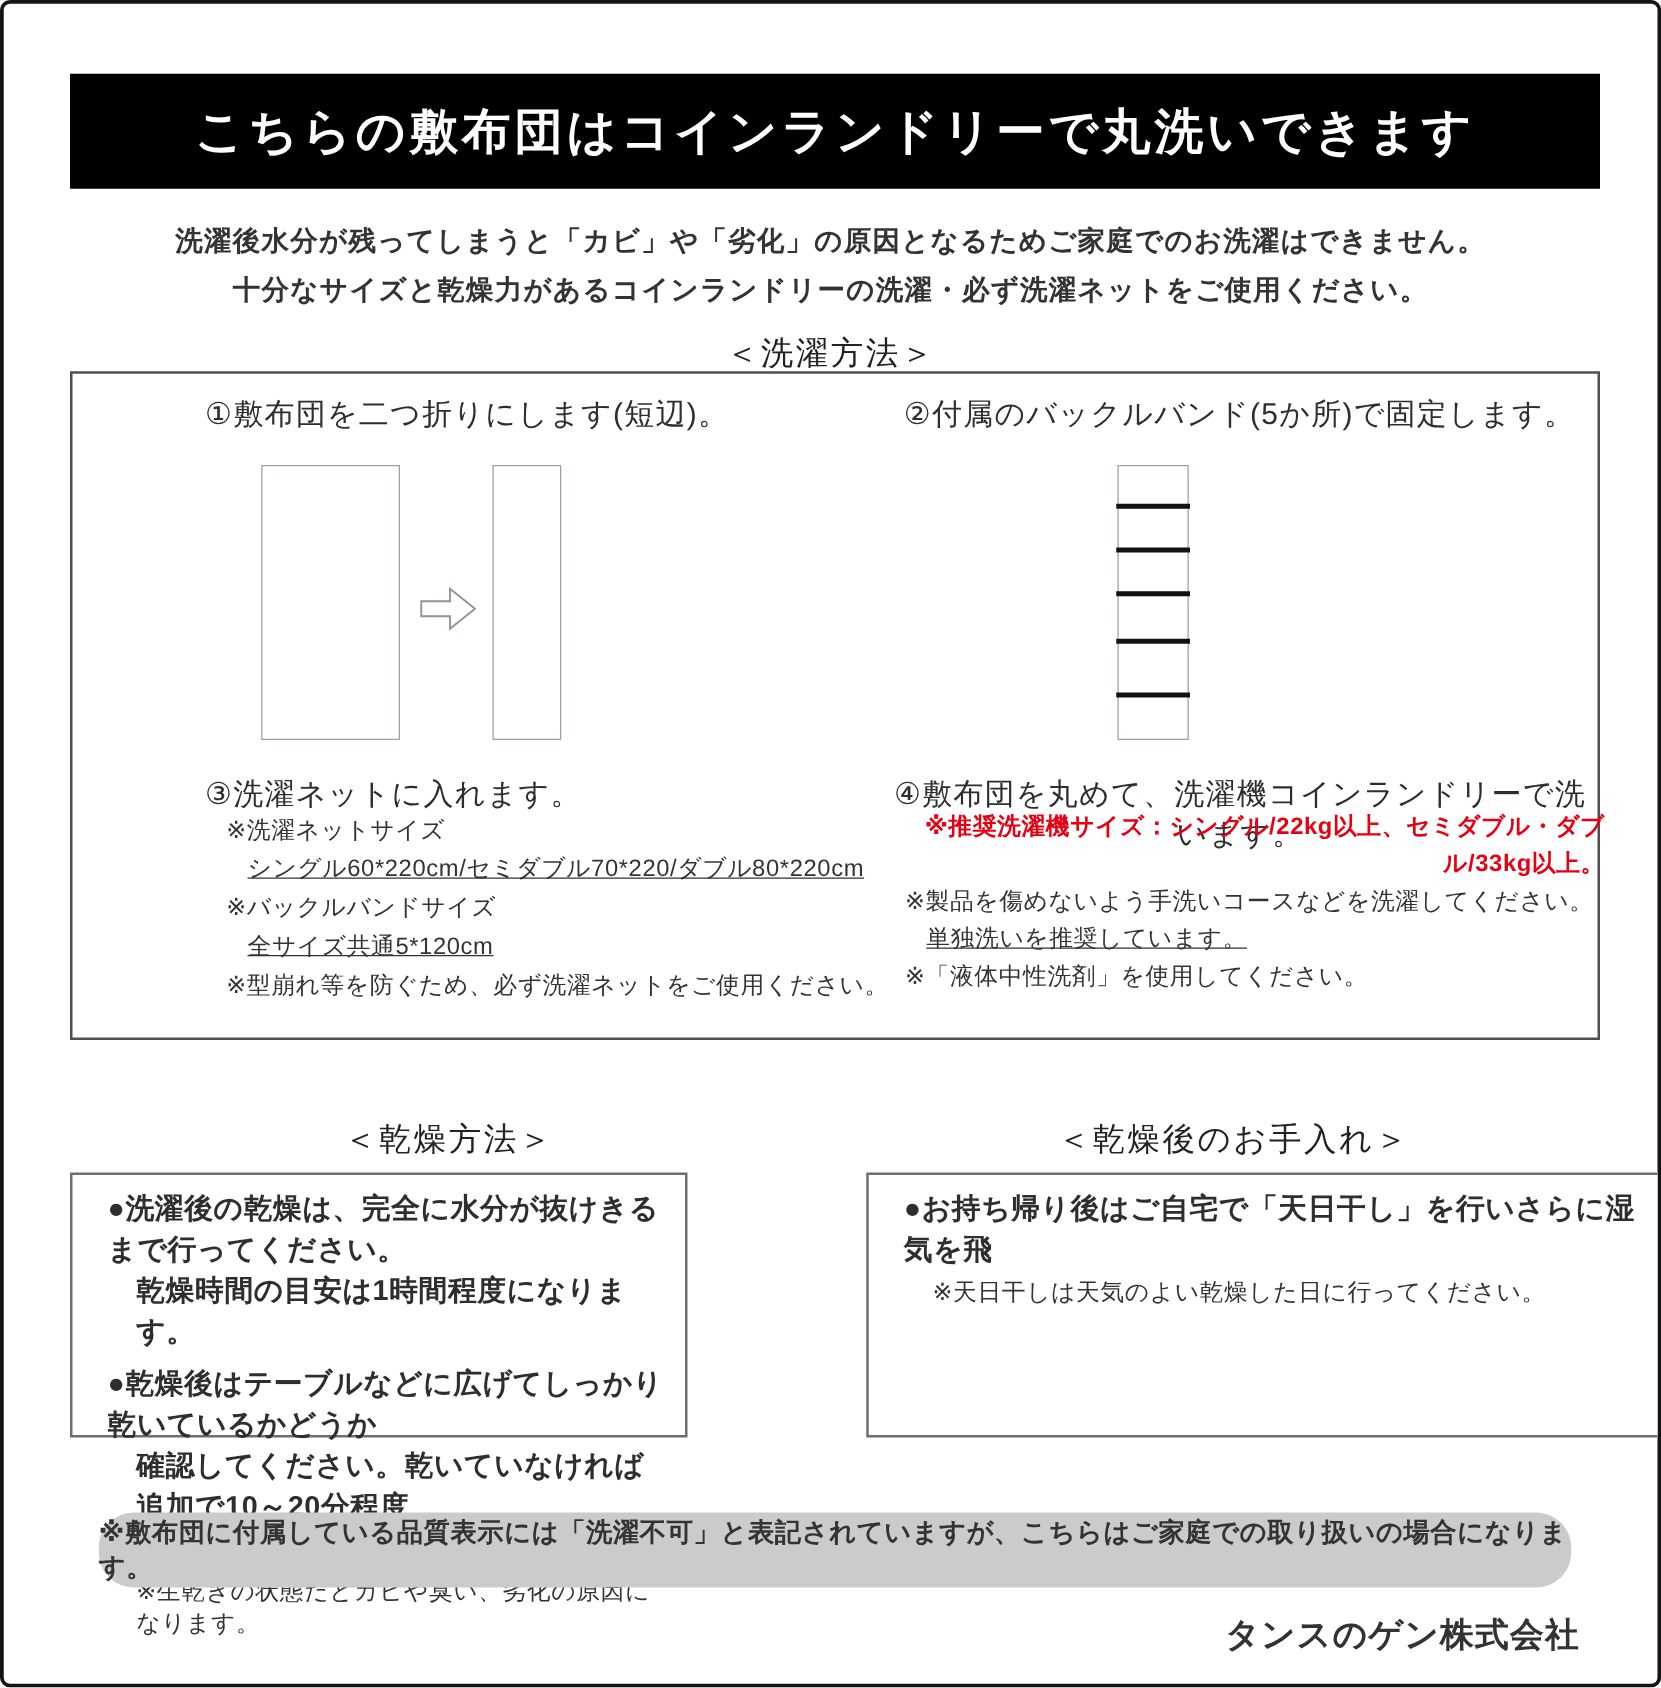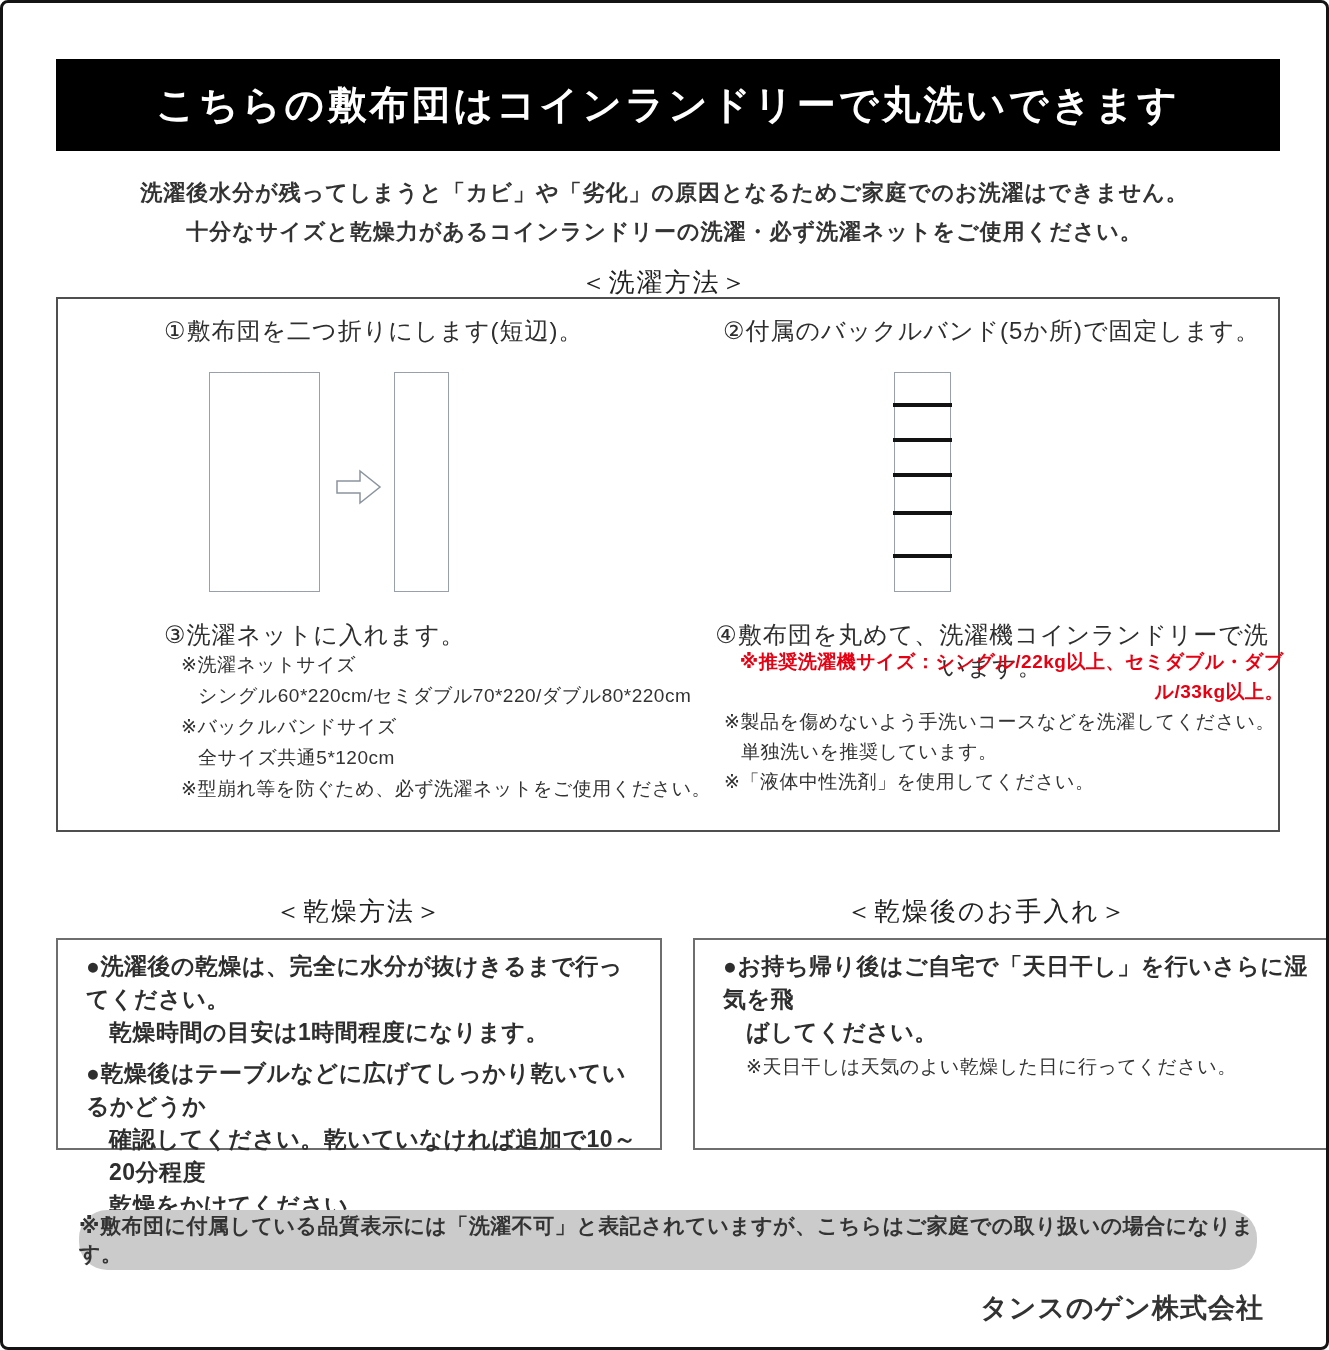--- a/index.html
+++ b/index.html
@@ -37,30 +37,30 @@
   .rect { position:absolute; border:1px solid #97a0ac; background:#fff; box-sizing:border-box; }
   #d1-rect1 { left:151px; top:73px; width:111px; height:220px; }
   #d1-rect2 { left:336px; top:73px; width:55px; height:220px; }
   #d2-rect  { left:836px; top:73px; width:57px; height:220px; }
   .arrow { position:absolute; left:278px; top:170px; }
   .band { position:absolute; left:-2px; right:-2px; height:4px; background:#121212; }
   
   .notes { position:absolute; font-size:19px; color:#333; line-height:31px; letter-spacing:0.5px; }
   #step3-notes { left:123px; top:350px; }
   #step4-notes { left:666px; top:348px; width:560px; line-height:30px; }
-  .note-indent { padding-left:17px; }
+  .note-indent { padding-left:17px;text-decoration:underline; }
   .warning { color:#e60012; font-weight:bold;text-align:right; }
   
   .dry-title-left  { position:absolute; top:891px; left:53px;  width:606px; text-align:center; }
   .dry-title-right { position:absolute; top:891px; left:690px; width:588px; text-align:center; }
   .dry-box {
     position:absolute; top:935px; height:212px; border:2px solid #6e6e6e;
     box-sizing:border-box; background:#fff;
   }
-  #drying-box { left:53px; width:606px; }
+  #drying-box { left:53px; width:494px; }
   #aftercare-box { left:690px; width:652px; }
   .dry-box .inner { padding:10px 14px 0 28px; }
   .bullet-line { font-size:23px; font-weight:bold; color:#2e2e2e; line-height:33px; letter-spacing:0.5px; }
   .cont { padding-left:23px; }
   .sub-note { font-size:19px; color:#333; padding-left:23px; letter-spacing:0.5px; }
   .gap-sm { height:8px; } .gap-xs { height:5px; }
   
   .pill {
     position:absolute; left:76px; top:1207px; width:1178px; height:60px;
     background:#cbcbcb; border-radius:28px; display:flex; align-items:center; justify-content:center;
@@ -135,21 +135,20 @@
       <div class="bullet-line cont">確認してください。乾いていなければ追加で10～20分程度</div>
       <div class="bullet-line cont">乾燥をかけてください。</div>
       <div class="gap-xs"></div>
       <div class="sub-note">※生乾きの状態だとカビや臭い、劣化の原因になります。</div>
     </div>
   </div>
 
   <div class="dry-box" id="aftercare-box">
     <div class="inner">
       <div class="bullet-line">●お持ち帰り後はご自宅で「天日干し」を行いさらに湿気を飛</div>
-      <div class="bullet-line cont">ばしてください。</div>
       <div class="gap-xs"></div>
       <div class="sub-note">※天日干しは天気のよい乾燥した日に行ってください。</div>
     </div>
   </div>
 
   <div class="pill">
     <div class="pill-text">※敷布団に付属している品質表示には「洗濯不可」と表記されていますが、こちらはご家庭での取り扱いの場合になります。</div>
   </div>
 
   <div class="company">タンスのゲン株式会社</div>

